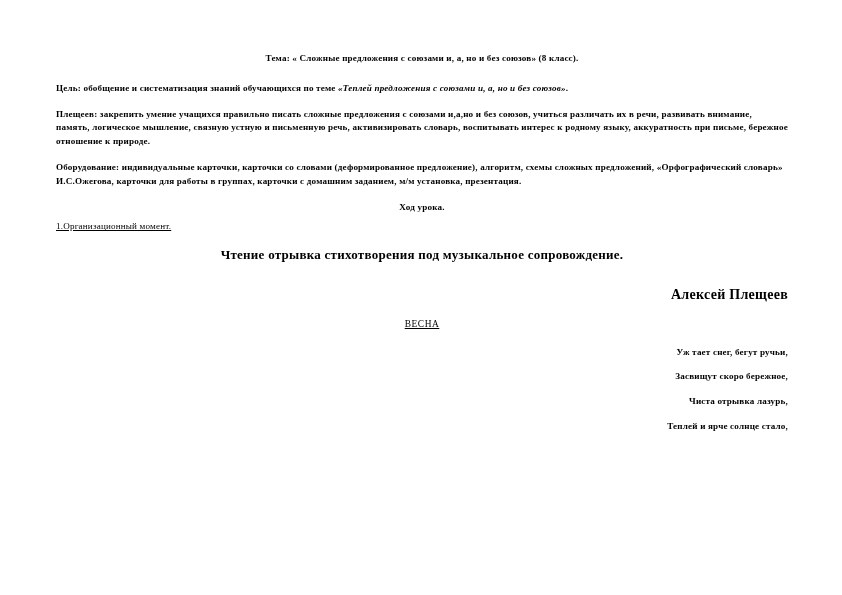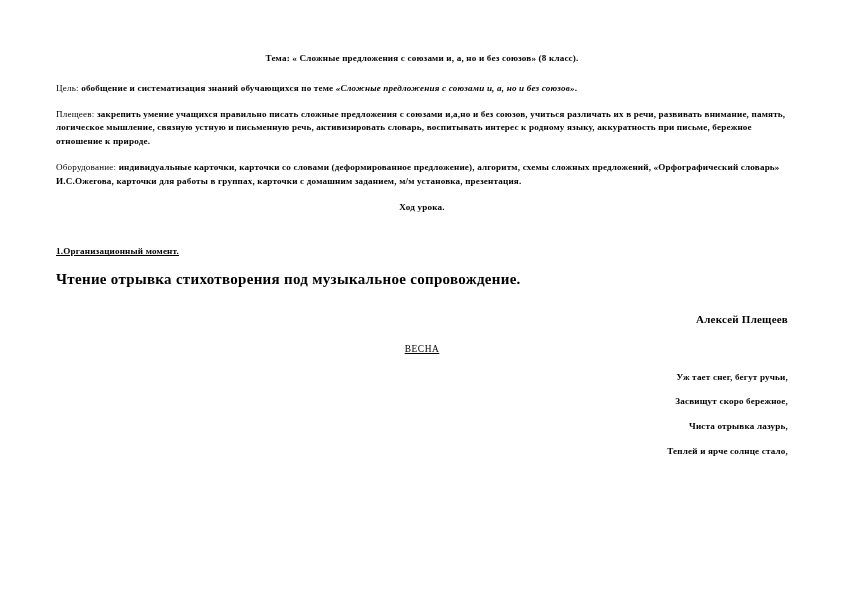--- a/index.html
+++ b/index.html
@@ -40,55 +40,56 @@
   }
   .title {
     text-align: center;
     font-size: 9.1px;
     font-weight: bold;
     letter-spacing: 0.02em;
     line-height: 13.8px;
     margin-bottom: 16px;
   }
   .label {
-    font-weight: normal;
+    font-weight: bold;
   }
   .italic {
     font-style: italic;
     font-weight: bold;
   }
 
   .hod-uroka {
     text-align: center;
     font-size: 9.1px;
     font-weight: bold;
     line-height: 13.8px;
     letter-spacing: 0.02em;
     margin-top: 6px;
-    margin-bottom: 31px;
+    margin-bottom: 6px;
   }
   .org-moment {
     font-size: 9.1px;
-    font-weight: bold;
+    font-weight: normal;
     line-height: 13.8px;
     letter-spacing: 0.02em;
     margin-bottom: 14px;
   }
   .org-moment span { text-decoration: underline; }
 
   .reading-line {
-    font-size: 15px;
+    font-size: 13px;
     font-weight: bold;
     line-height: 13.8px;
     letter-spacing: 0.02em;
     margin-bottom: 26px;
+    text-align: center;
   }
   .author {
     text-align: right;
-    font-size: 11px;
+    font-size: 14px;
     font-weight: bold;
     letter-spacing: 0.02em;
     line-height: 13.8px;
     padding-right: 0px;
     margin-bottom: 16px;
   }
   .poem-title {
     text-align: center;
     font-size: 9.4px;
     font-weight: normal;
@@ -107,21 +108,21 @@
   }
 </style>
 </head>
 <body>
 
 <div class="page">
   <div class="content">
 
     <p class="title">Тема: « Сложные предложения с союзами и, а, но и без союзов»  (8 класс).</p>
 
-    <p class="para"><span class="label">Цель:</span><span> обобщение и систематизация знаний обучающихся по теме </span><span class="italic">«Сложные предложения с союзами и, а, но и без союзов»</span><span>.</span></p>
+    <p class="para"><span class="label">Цель:</span><span> обобщение и систематизация знаний обучающихся по теме </span><span class="italic">«Теплей предложения с союзами и, а, но и без союзов»</span><span>.</span></p>
 
     <p class="para"><span class="label">Плещеев:</span><span> закрепить умение учащихся правильно писать  сложные предложения с союзами и,а,но и без союзов, учиться различать их в речи, развивать внимание, память, логическое мышление, связную устную и письменную речь, активизировать словарь, воспитывать интерес к родному языку, аккуратность при письме, бережное отношение к природе.</span></p>
 
     <p class="para"><span class="label">Оборудование:</span><span> индивидуальные  карточки, карточки со словами (деформированное предложение), алгоритм, схемы сложных предложений, «Орфографический словарь» И.С.Ожегова, карточки для работы в группах, карточки с домашним заданием, м/м установка, презентация.</span></p>
 
     <p class="hod-uroka">Ход урока.</p>
 
     <p class="org-moment"><span>1.Организационный момент.</span></p>
 
     <p class="reading-line">Чтение отрывка стихотворения под музыкальное сопровождение.</p>

